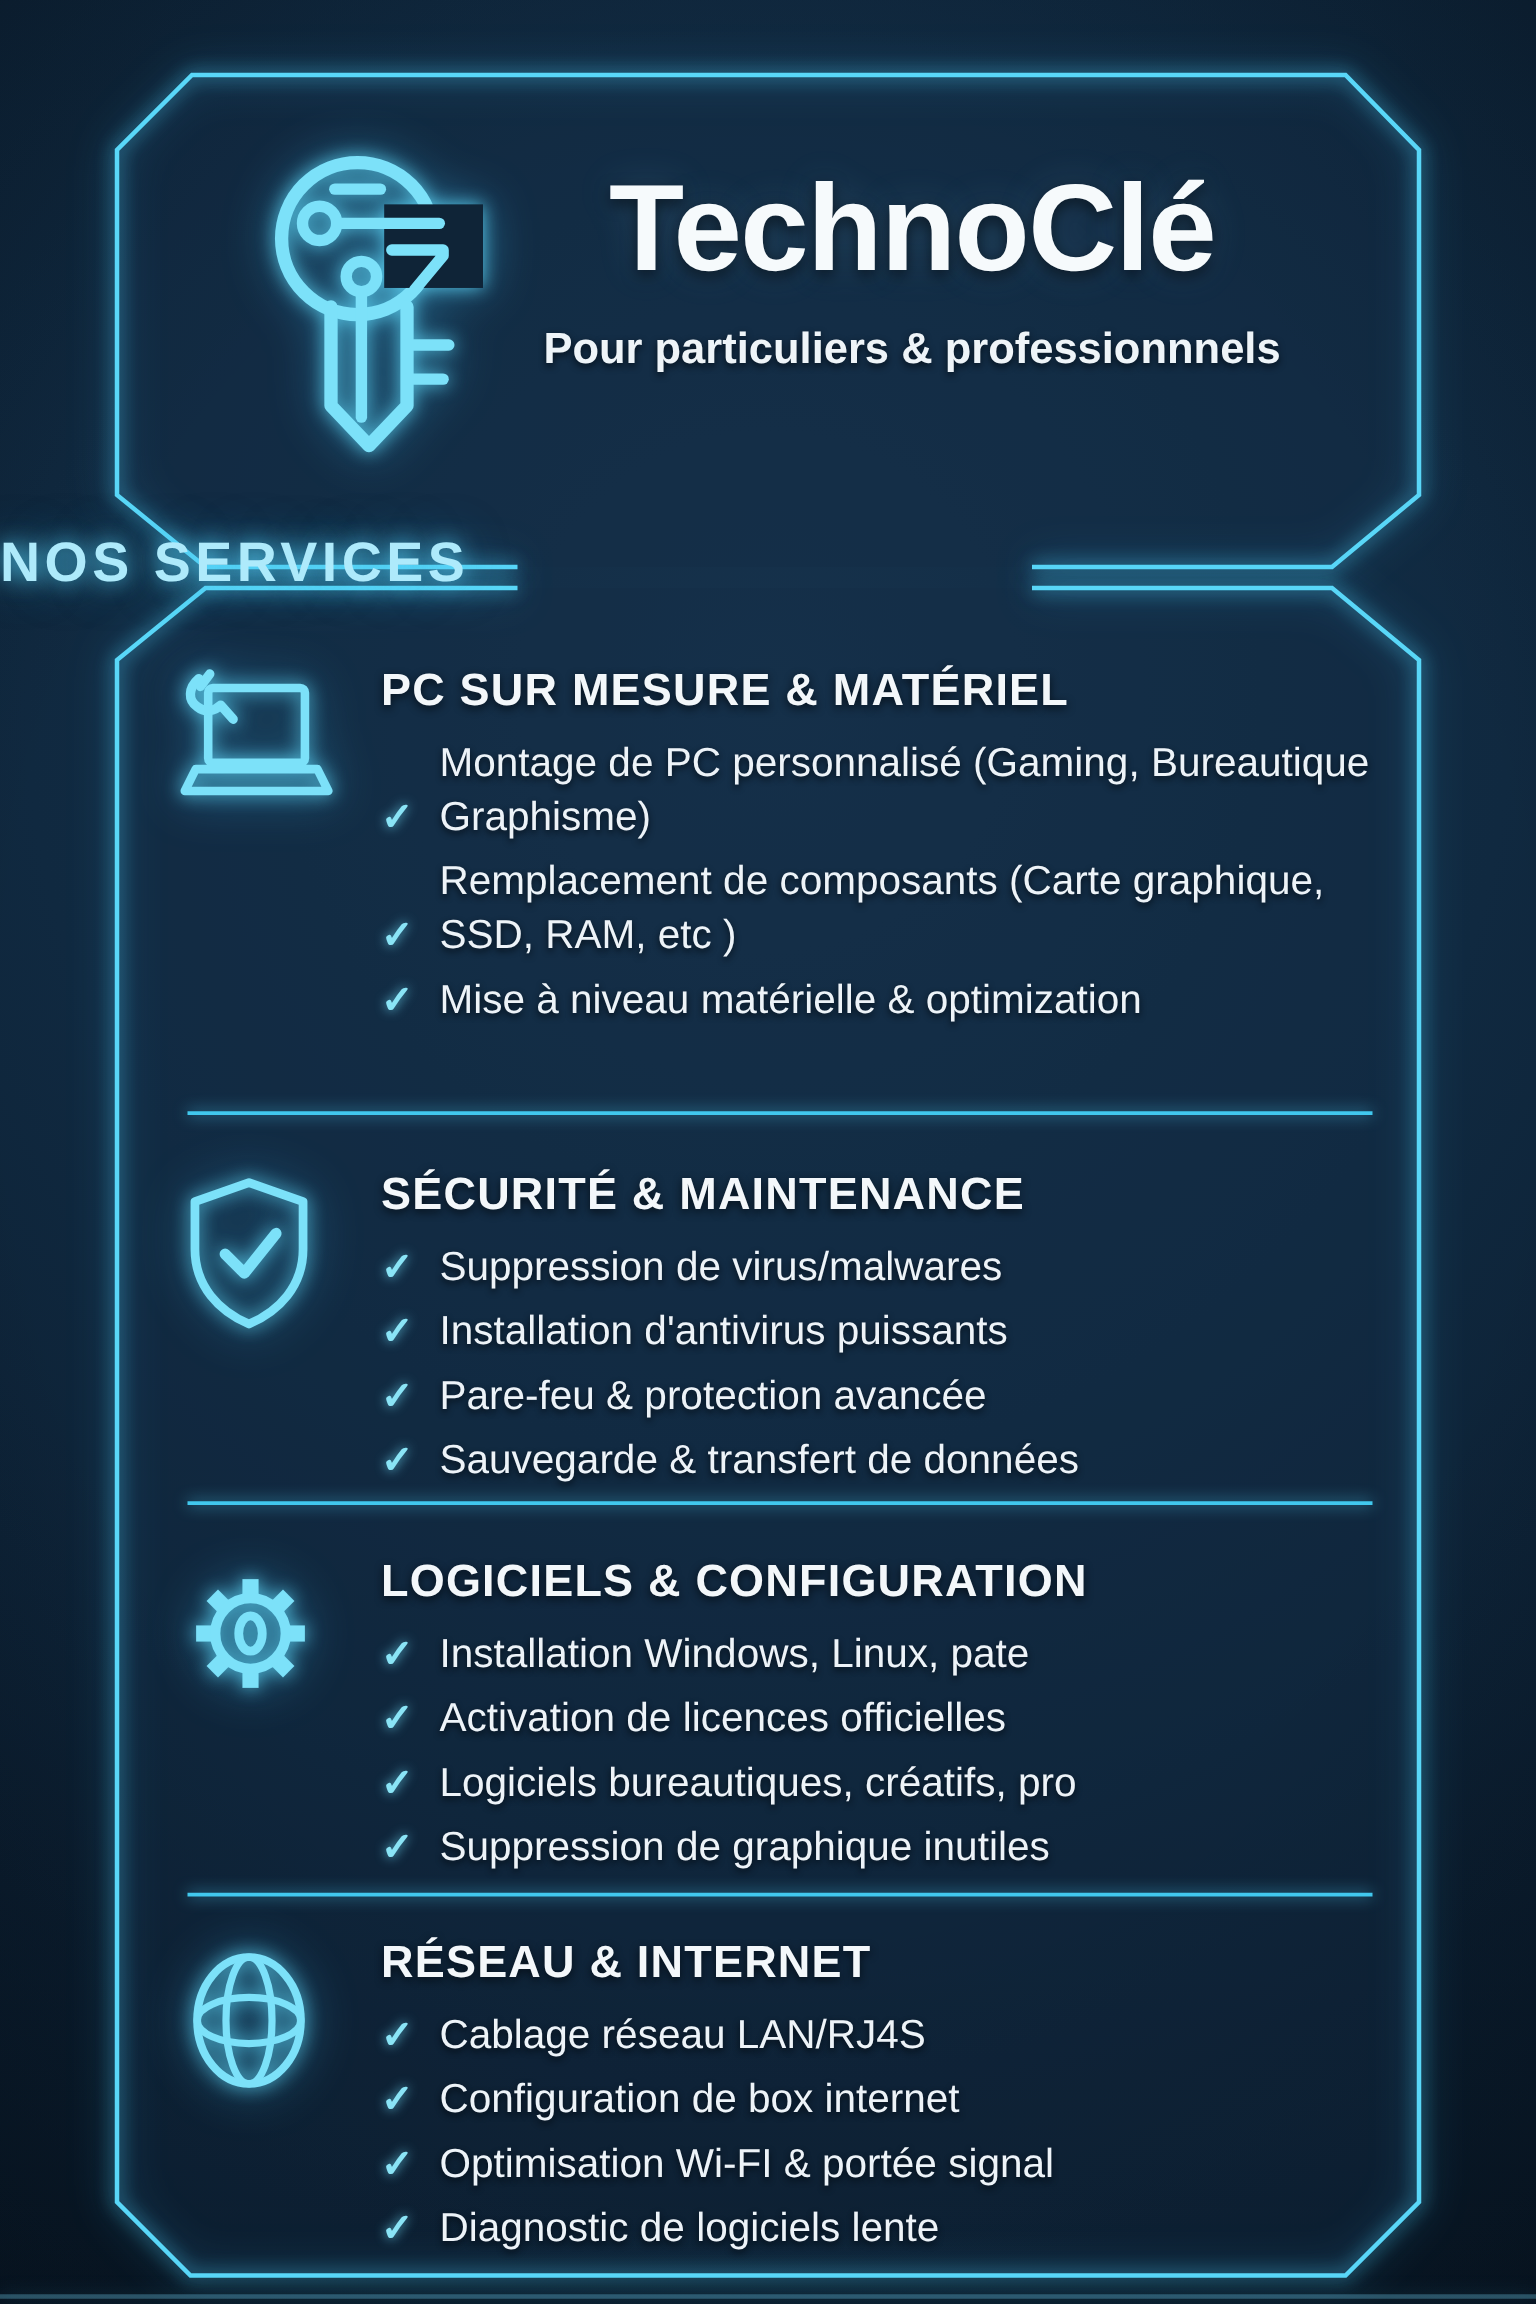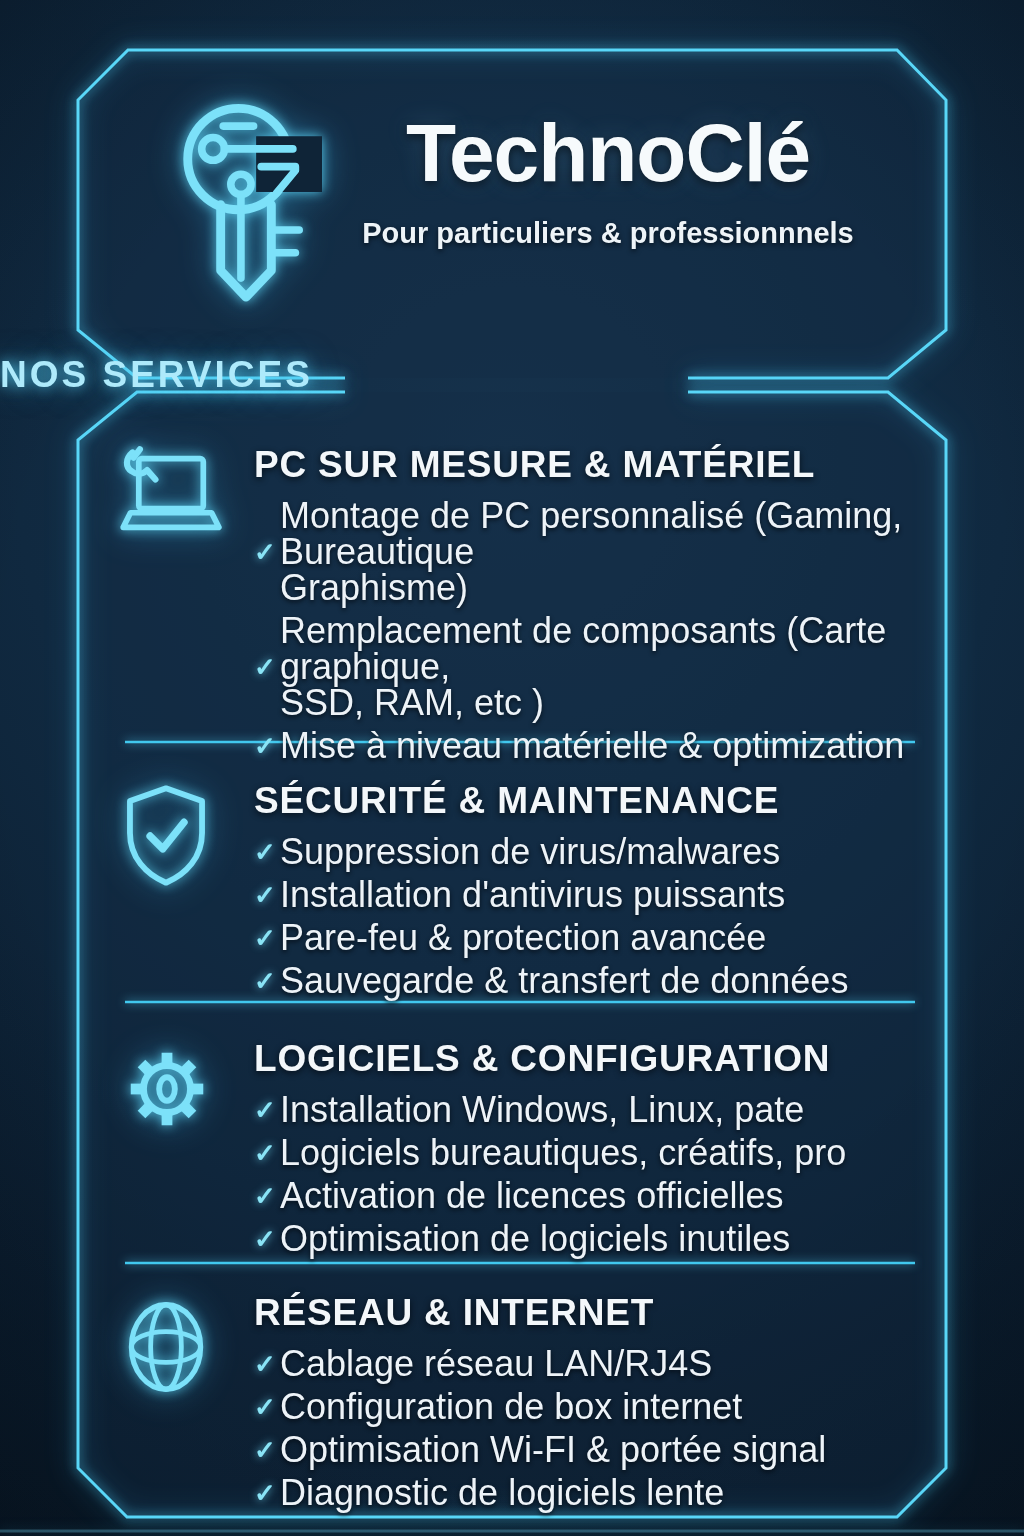--- a/index.html
+++ b/index.html
@@ -35,25 +35,25 @@
     text-shadow:0 2px 5px rgba(3,10,18,.8);}
 
   .services-heading{position:absolute;left:0;top:354px;width:100%;text-align:left;z-index:3;
     font-size:37px;font-weight:bold;letter-spacing:3px;color:#aeeafb;
     text-shadow:0 0 14px rgba(90,215,250,.85),0 0 30px rgba(60,180,230,.5);}
 
   .section{position:absolute;left:112px;width:840px;z-index:3;}
   .sec-1{top:444px;} .sec-2{top:780px;} .sec-3{top:1038px;} .sec-4{top:1292px;}
   .section .icon-slot{position:absolute;left:6px;top:2px;width:104px;height:110px;}
   .section .content{margin-left:142px;}
-  .section h2{margin:0 0 12px;font-size:37px;letter-spacing:.8px;color:#f3f7fa;font-weight:bold;
+  .section h2{margin:0 0 12px;font-size:30px;letter-spacing:.8px;color:#f3f7fa;font-weight:bold;
     text-shadow:0 2px 6px rgba(3,10,18,.85);}
   .section ul{list-style:none;margin:0;padding:0;width:720px;}
-  .section li{display:flex;align-items:center;margin-bottom:7px;
-    font-size:36px;line-height:36px;color:#edf3f8;text-shadow:0 2px 4px rgba(3,10,18,.85);}
+  .section li{display:flex;gap:13px;align-items:flex-end;margin-bottom:7px;
+    font-size:27px;line-height:36px;color:#edf3f8;text-shadow:0 2px 4px rgba(3,10,18,.85);}
   .check{flex:0 0 26px;color:#8ae4f6;font-weight:bold;font-size:26px;line-height:36px;
     text-shadow:0 0 8px rgba(110,220,248,.9);}
   .check::before{content:"\2713";}
   .item-text{white-space:pre-line;}
 </style>
 </head>
 <body>
 
 <div class="canvas">
 
@@ -170,29 +170,29 @@
     </div>
     <div class="content">
       <h2>LOGICIELS &amp; CONFIGURATION</h2>
       <ul>
         <li>
             <span class="check"></span>
             <span class="item-text">Installation Windows, Linux, pate</span>
           </li>
         <li>
             <span class="check"></span>
+            <span class="item-text">Activation de licences officielles</span>
+          </li>
+        <li>
+            <span class="check"></span>
             <span class="item-text">Logiciels bureautiques, créatifs, pro</span>
           </li>
         <li>
             <span class="check"></span>
-            <span class="item-text">Activation de licences officielles</span>
-          </li>
-        <li>
-            <span class="check"></span>
-            <span class="item-text">Optimisation de logiciels inutiles</span>
+            <span class="item-text">Suppression de graphique inutiles</span>
           </li>
       </ul>
     </div>
   </div>
 
   <div class="section sec-4">
     <div class="neon-icon icon-slot">
       <svg viewBox="0 0 100 110" width="96" height="106">
         <ellipse cx="50" cy="55" rx="36" ry="44" stroke-width="5.5"></ellipse>
         <ellipse cx="50" cy="55" rx="16" ry="44" stroke-width="5"></ellipse>

